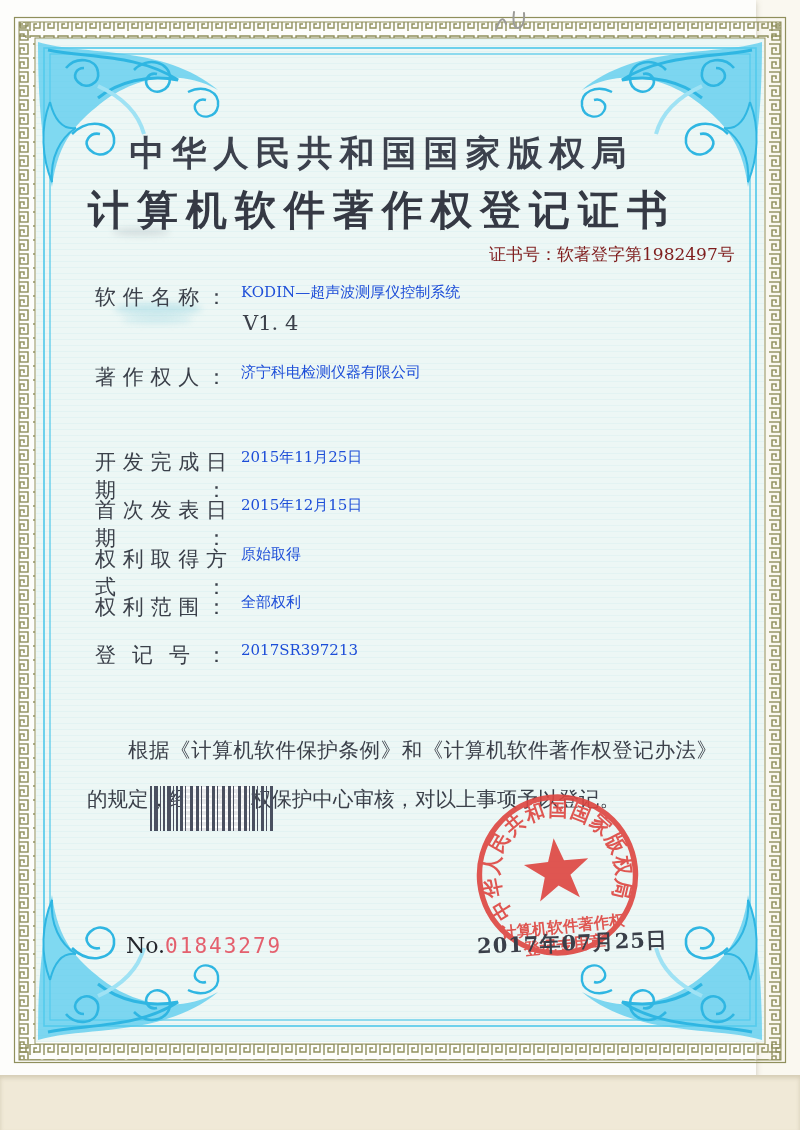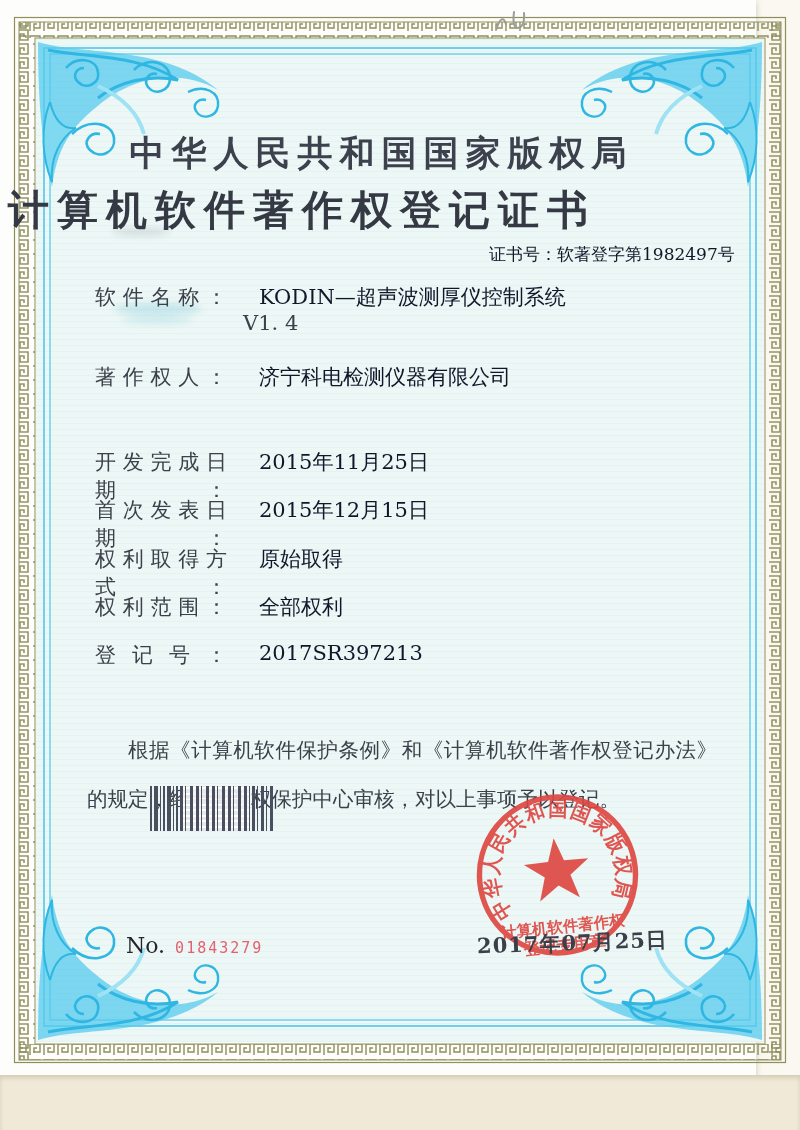--- a/index.html
+++ b/index.html
@@ -24,30 +24,30 @@
     background:
       repeating-linear-gradient(0deg, rgba(140,205,220,.10) 0 1px, rgba(255,255,255,0) 1px 6px),
       #edf7f5;
   }
   .txt{position:absolute;color:#3e434e;}
   .title1{
     left:0;right:0;top:130px;text-align:center;
     font-size:35px;font-weight:bold;letter-spacing:7px;text-indent:7px;color:#3c414d;
   }
   .title2{
-    left:0;right:0;top:183px;text-align:left;
+    left:0;right:0;top:183px;text-align:center;
     font-size:41px;font-weight:bold;letter-spacing:8px;text-indent:8px;color:#353944;
   }
-  .certno{left:489px;top:243px;font-size:17px;color:#0f172a;}
+  .certno{left:489px;top:243px;font-size:17px;color:#7f1d1d;}
   .row{position:absolute;left:95px;display:flex;justify-content:center;}
   .row .lbl{
     display:inline-block;width:132px;font-size:21px;color:#3b404a;
     text-align:justify;text-align-last:justify;
   }
-  .row .val{margin-left:32px;font-size:21px;color:#0f172a;white-space:nowrap;}
+  .row .val{margin-left:14px;font-size:15px;color:#1d4ed8;white-space:nowrap;}
   .val2{left:243px;font-size:21px;color:#3b404a;}
   .statement{
     left:87px;top:726px;width:630px;font-size:20.5px;line-height:49px;
     color:#3b404a;text-align:justify;text-indent:41px;
   }
   .barcode{position:absolute;left:150px;top:786px;width:124px;height:45px;display:flex;}
   .bc-seg{height:100%;}
   .bc-left{
     width:28px;
     background:repeating-linear-gradient(90deg,#4a5060 0 2px,rgba(0,0,0,0) 2px 4px,#4a5060 4px 8px,rgba(0,0,0,0) 8px 10px,#4a5060 10px 11px,rgba(0,0,0,0) 11px 13px);
@@ -64,21 +64,21 @@
     background:repeating-linear-gradient(90deg,#4a5060 0 3px,rgba(0,0,0,0) 3px 5px,#4a5060 5px 6px,rgba(0,0,0,0) 6px 9px);
   }
   .seal{position:absolute;left:458px;top:780px;width:200px;height:200px;transform:rotate(-6deg);opacity:.9;}
   .seal-date{
     position:absolute;left:477px;top:929px;font-size:21px;font-weight:bold;
     color:#3a3f49;letter-spacing:1px;transform:rotate(-2deg);
   }
   .serial{position:absolute;left:126px;top:933px;font-size:22px;color:#23252b;}
   .serial .num{
     color:#e4606e;font-family:"DejaVu Sans Mono","Liberation Mono",monospace;
-    font-size:15px;letter-spacing:2px;margin-left:10px;
+    font-size:21px;letter-spacing:2px;
   }
   .pencil{position:absolute;left:488px;top:4px;}
   .smudge{position:absolute;border-radius:50%;filter:blur(3px);}
   .sm1{left:112px;top:228px;width:58px;height:8px;background:rgba(150,160,170,.28);}
   .sm2{left:114px;top:303px;width:88px;height:12px;background:rgba(110,195,215,.30);}
   .sm3{left:122px;top:316px;width:70px;height:8px;background:rgba(110,195,215,.22);}
 </style>
 </head>
 <body>
 

